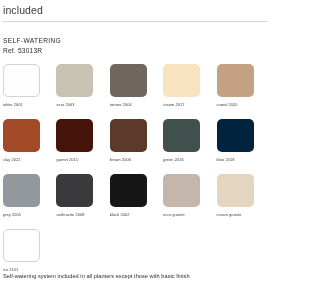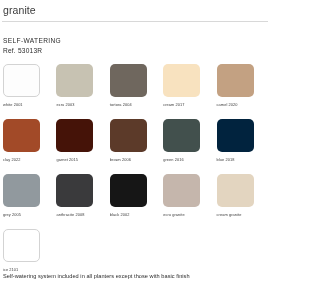--- a/index.html
+++ b/index.html
@@ -95,21 +95,21 @@
     letter-spacing: 0.05px;
     line-height: 8px;
     white-space: nowrap;
   }
 </style>
 </head>
 <body>
 
 <div class="page">
 
-  <div class="page-title">granite</div>
+  <div class="page-title">included</div>
   <div class="title-rule"></div>
 
   <div class="section-head">
     <div class="section-name">SELF-WATERING</div>
     <div class="section-ref">Ref. 53013R</div>
   </div>
 
   <div class="swatch-grid">
       <div class="swatch-row">
         <div class="swatch-cell">

